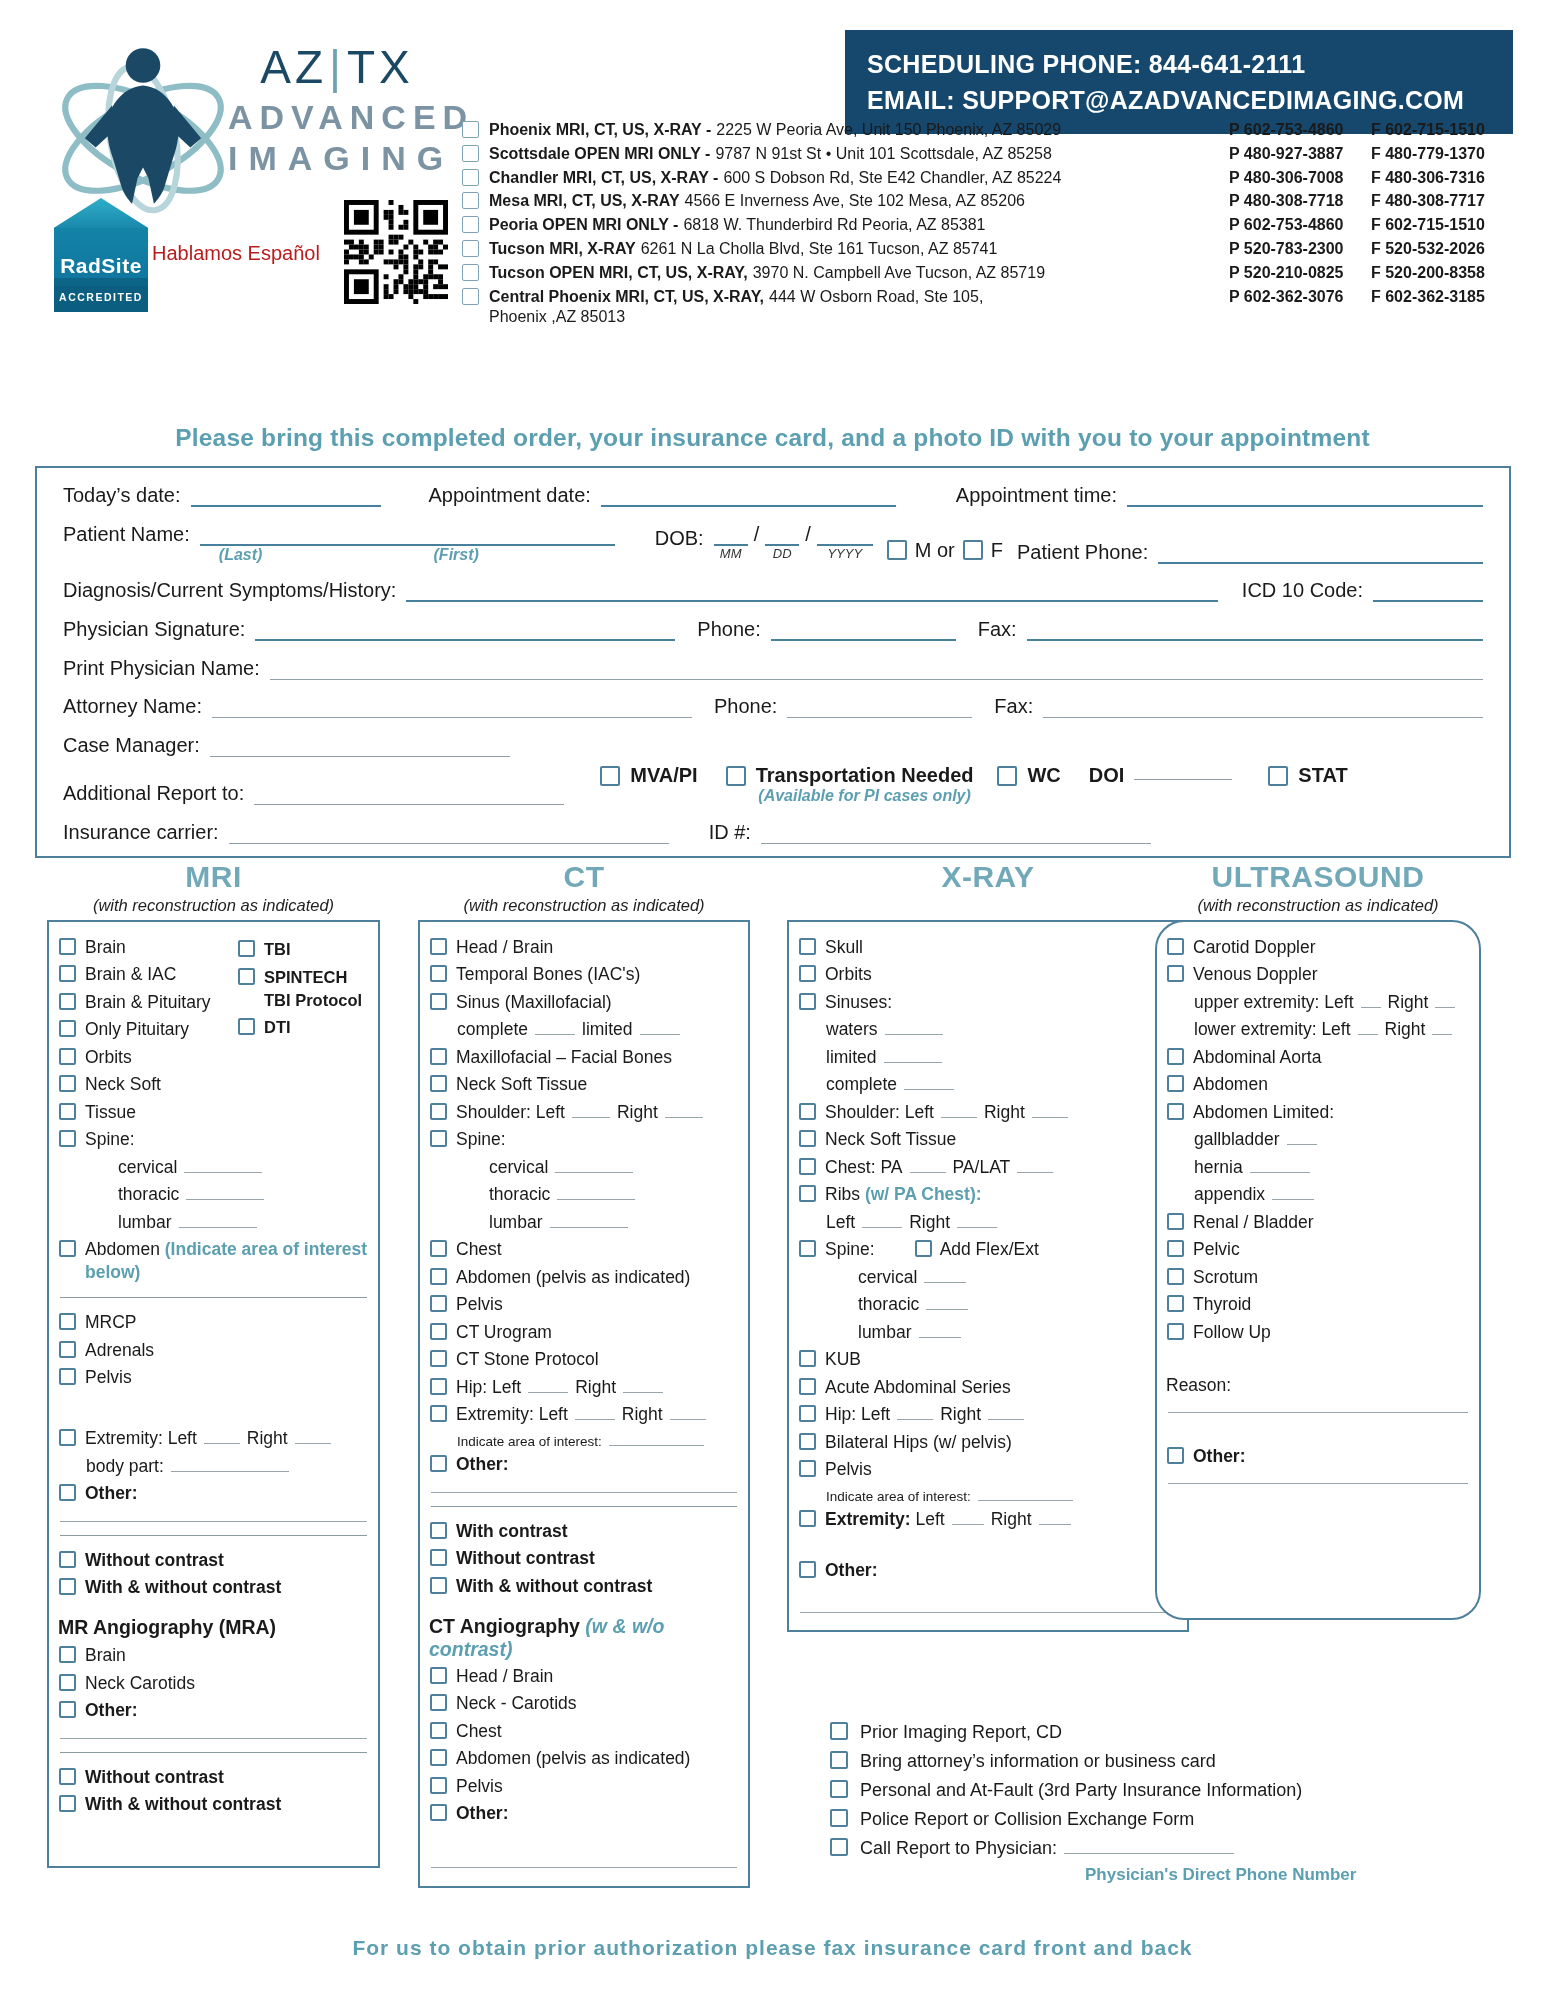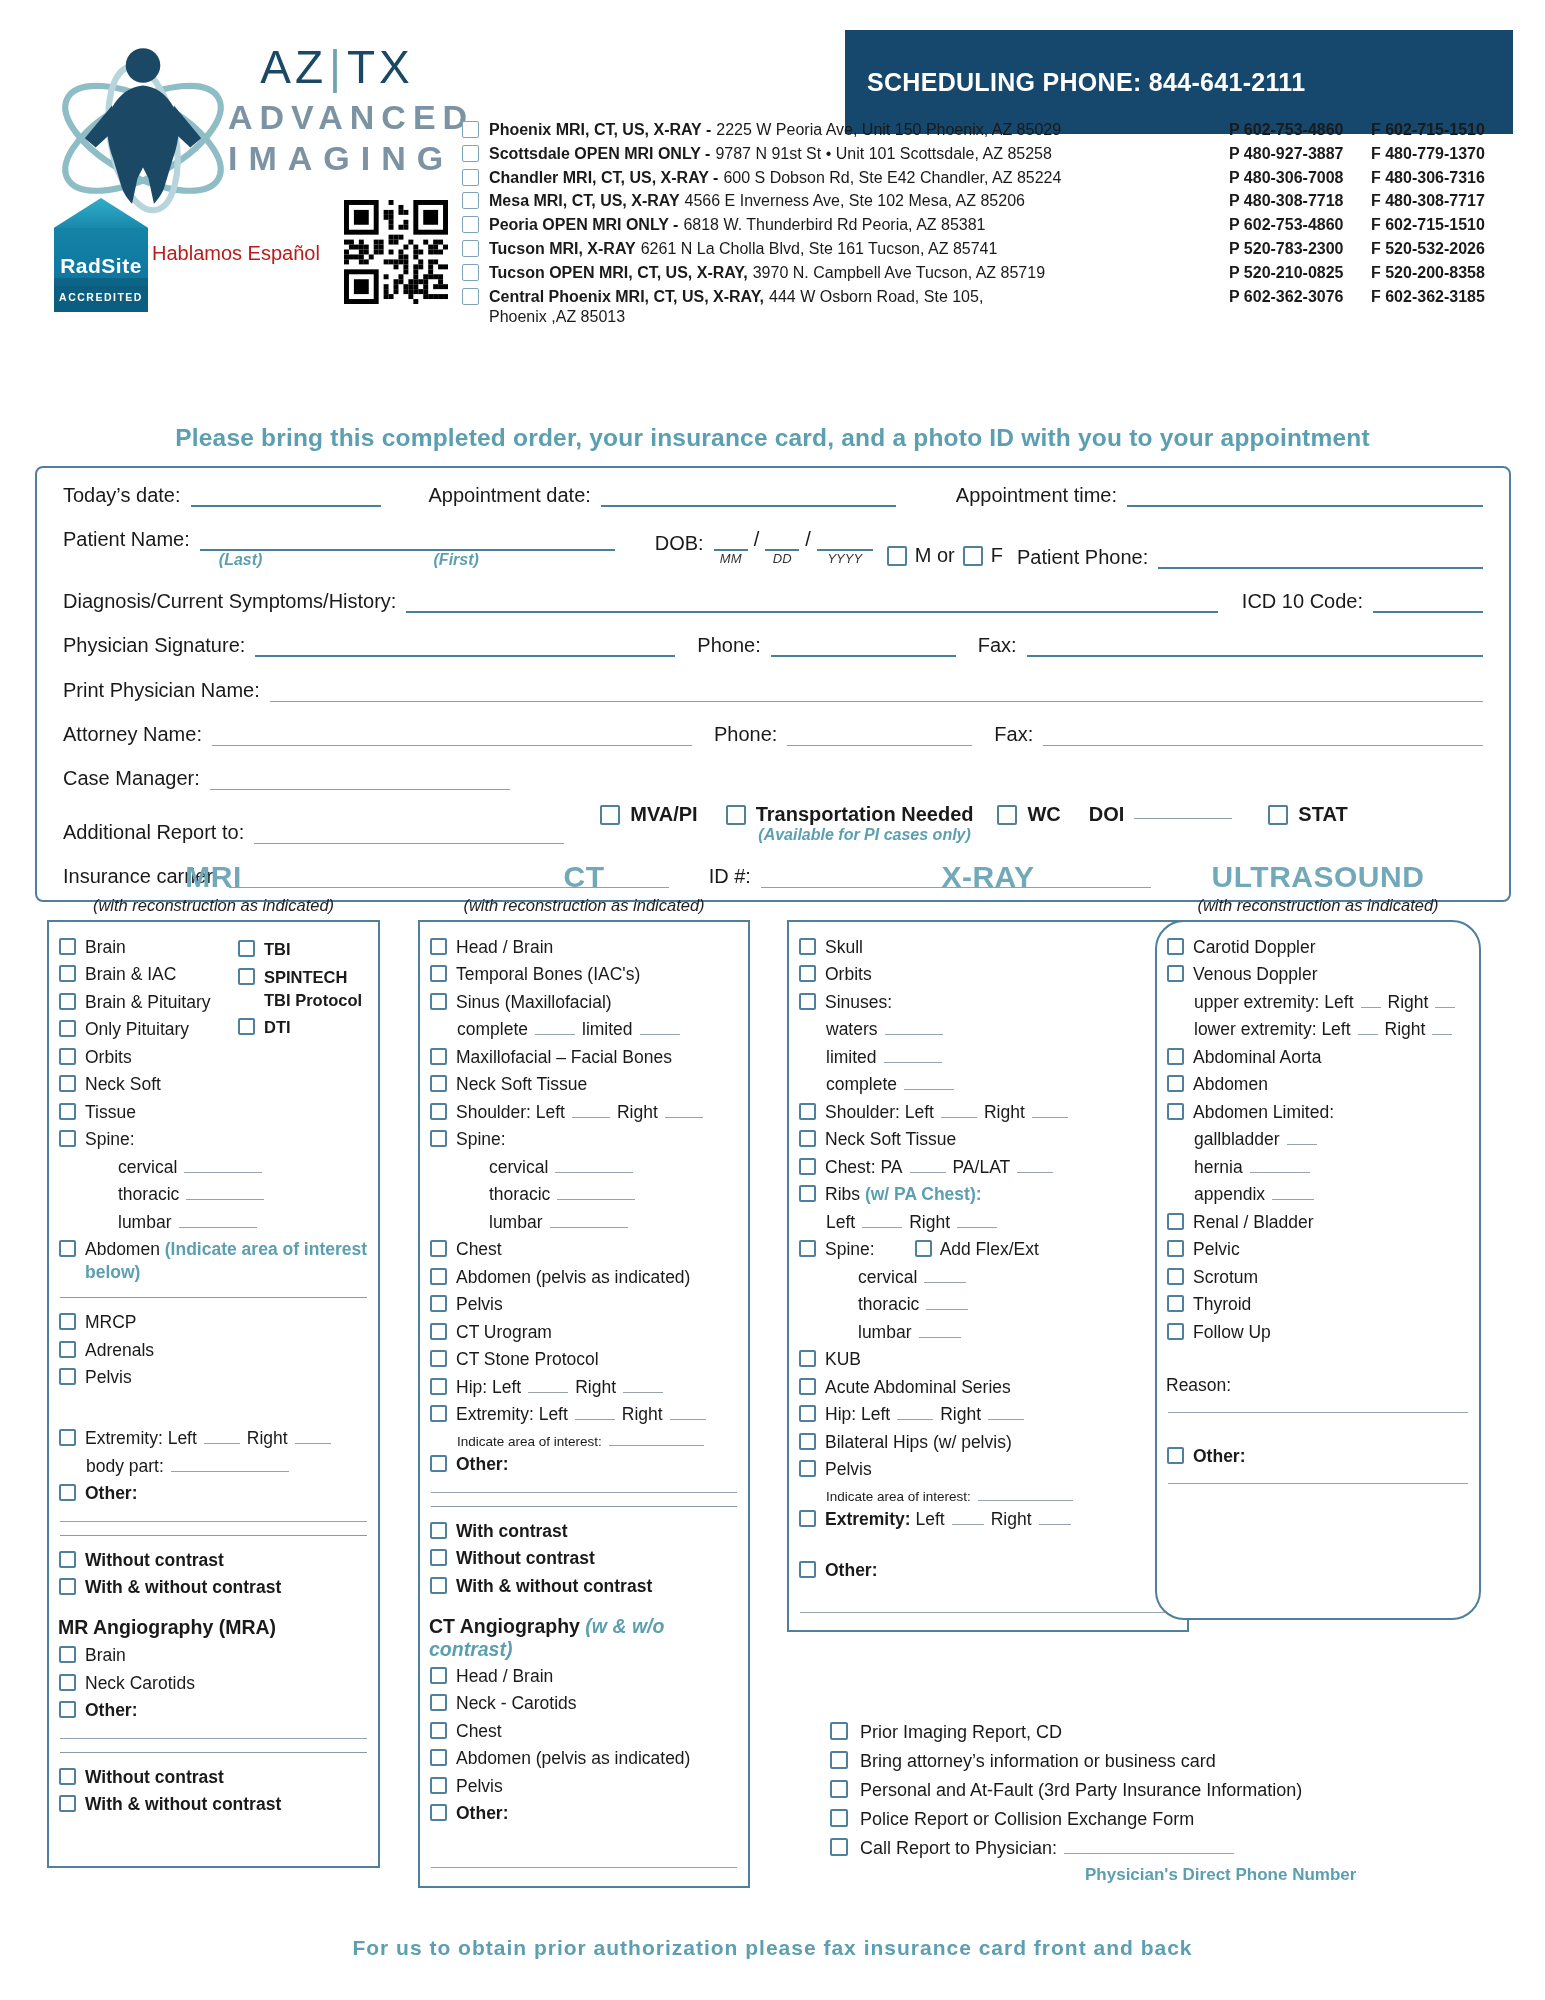--- a/index.html
+++ b/index.html
@@ -44,22 +44,22 @@
   .loc-cb { width:17px; height:17px; border:1.5px solid #7FA3B8; border-radius:2px; flex:none; margin:1px 10px 0 2px; background:#fff; }
   .loc-text { width: 740px; padding-right:20px; }
   .loc-name { font-weight:bold; margin-right:5px; }
   .loc-p, .loc-f { width:142px; font-weight:bold; font-size:16px; flex:none; }
 
   
   .instruction { left:0; top: 424px; width:1545px; text-align:center;
                  color:#5C9FB0; font-weight:bold; font-size:24.5px; letter-spacing:.2px; }
 
   
-  .pbox { left: 35px; top: 466px; width: 1476px; height: 436px;
-          border: 2.5px solid #4E7F9B; border-radius: 8px;
+  .pbox { left: 35px; top: 466px; width: 1476px; height: 392px;
+          border: 2.5px solid #4E7F9B; border-radius: 0;
           padding: 16px 26px 12px; display:flex; flex-direction:column; justify-content:space-between; }
   .frow { display:flex; align-items:flex-end; font-size:20px; }
   .flabel { white-space:nowrap; margin-right:10px; }
   .wl { display:inline-block; border-bottom:2px solid #47809C; height:22px; }
   .wl.gray { border-bottom:1.5px solid #8fa0aa; }
   .grow { flex:1; }
   .cbBig { display:inline-block; width:20px; height:20px; border:2px solid #4E7F9B; border-radius:2px; background:#fff; flex:none; }
   .subtle { color:#5C9FB0; font-weight:bold; font-style:italic; font-size:16px; }
   .dobgrid { display:inline-grid; grid-template-columns:auto auto auto auto auto; column-gap:6px; text-align:center; align-items:end; }
   .dobgrid .dsub { font-size:13px; font-style:italic; color:#333; }
@@ -125,20 +125,21 @@
 </svg>
 
 <div class="abs logo-text">
   <div class="logo-aztx"><span>AZ</span><span class="bar">|</span><span>TX</span></div>
   <div class="logo-advanced">ADVANCED</div>
   <div class="logo-imaging">IMAGING</div>
 </div>
 
 <div class="abs banner">
   <div>SCHEDULING PHONE: 844-641-2111</div>
+  <div>EMAIL: SUPPORT@AZADVANCEDIMAGING.COM</div>
 </div>
 
 <div class="abs radsite">
   <div class="rs-name">RadSite</div>
   <div class="rs-band">ACCREDITED</div>
 </div>
 
 <div class="abs hablamos">Hablamos Español</div>
 
 <svg class="abs qr" id="qr" viewBox="0 0 100 100">

